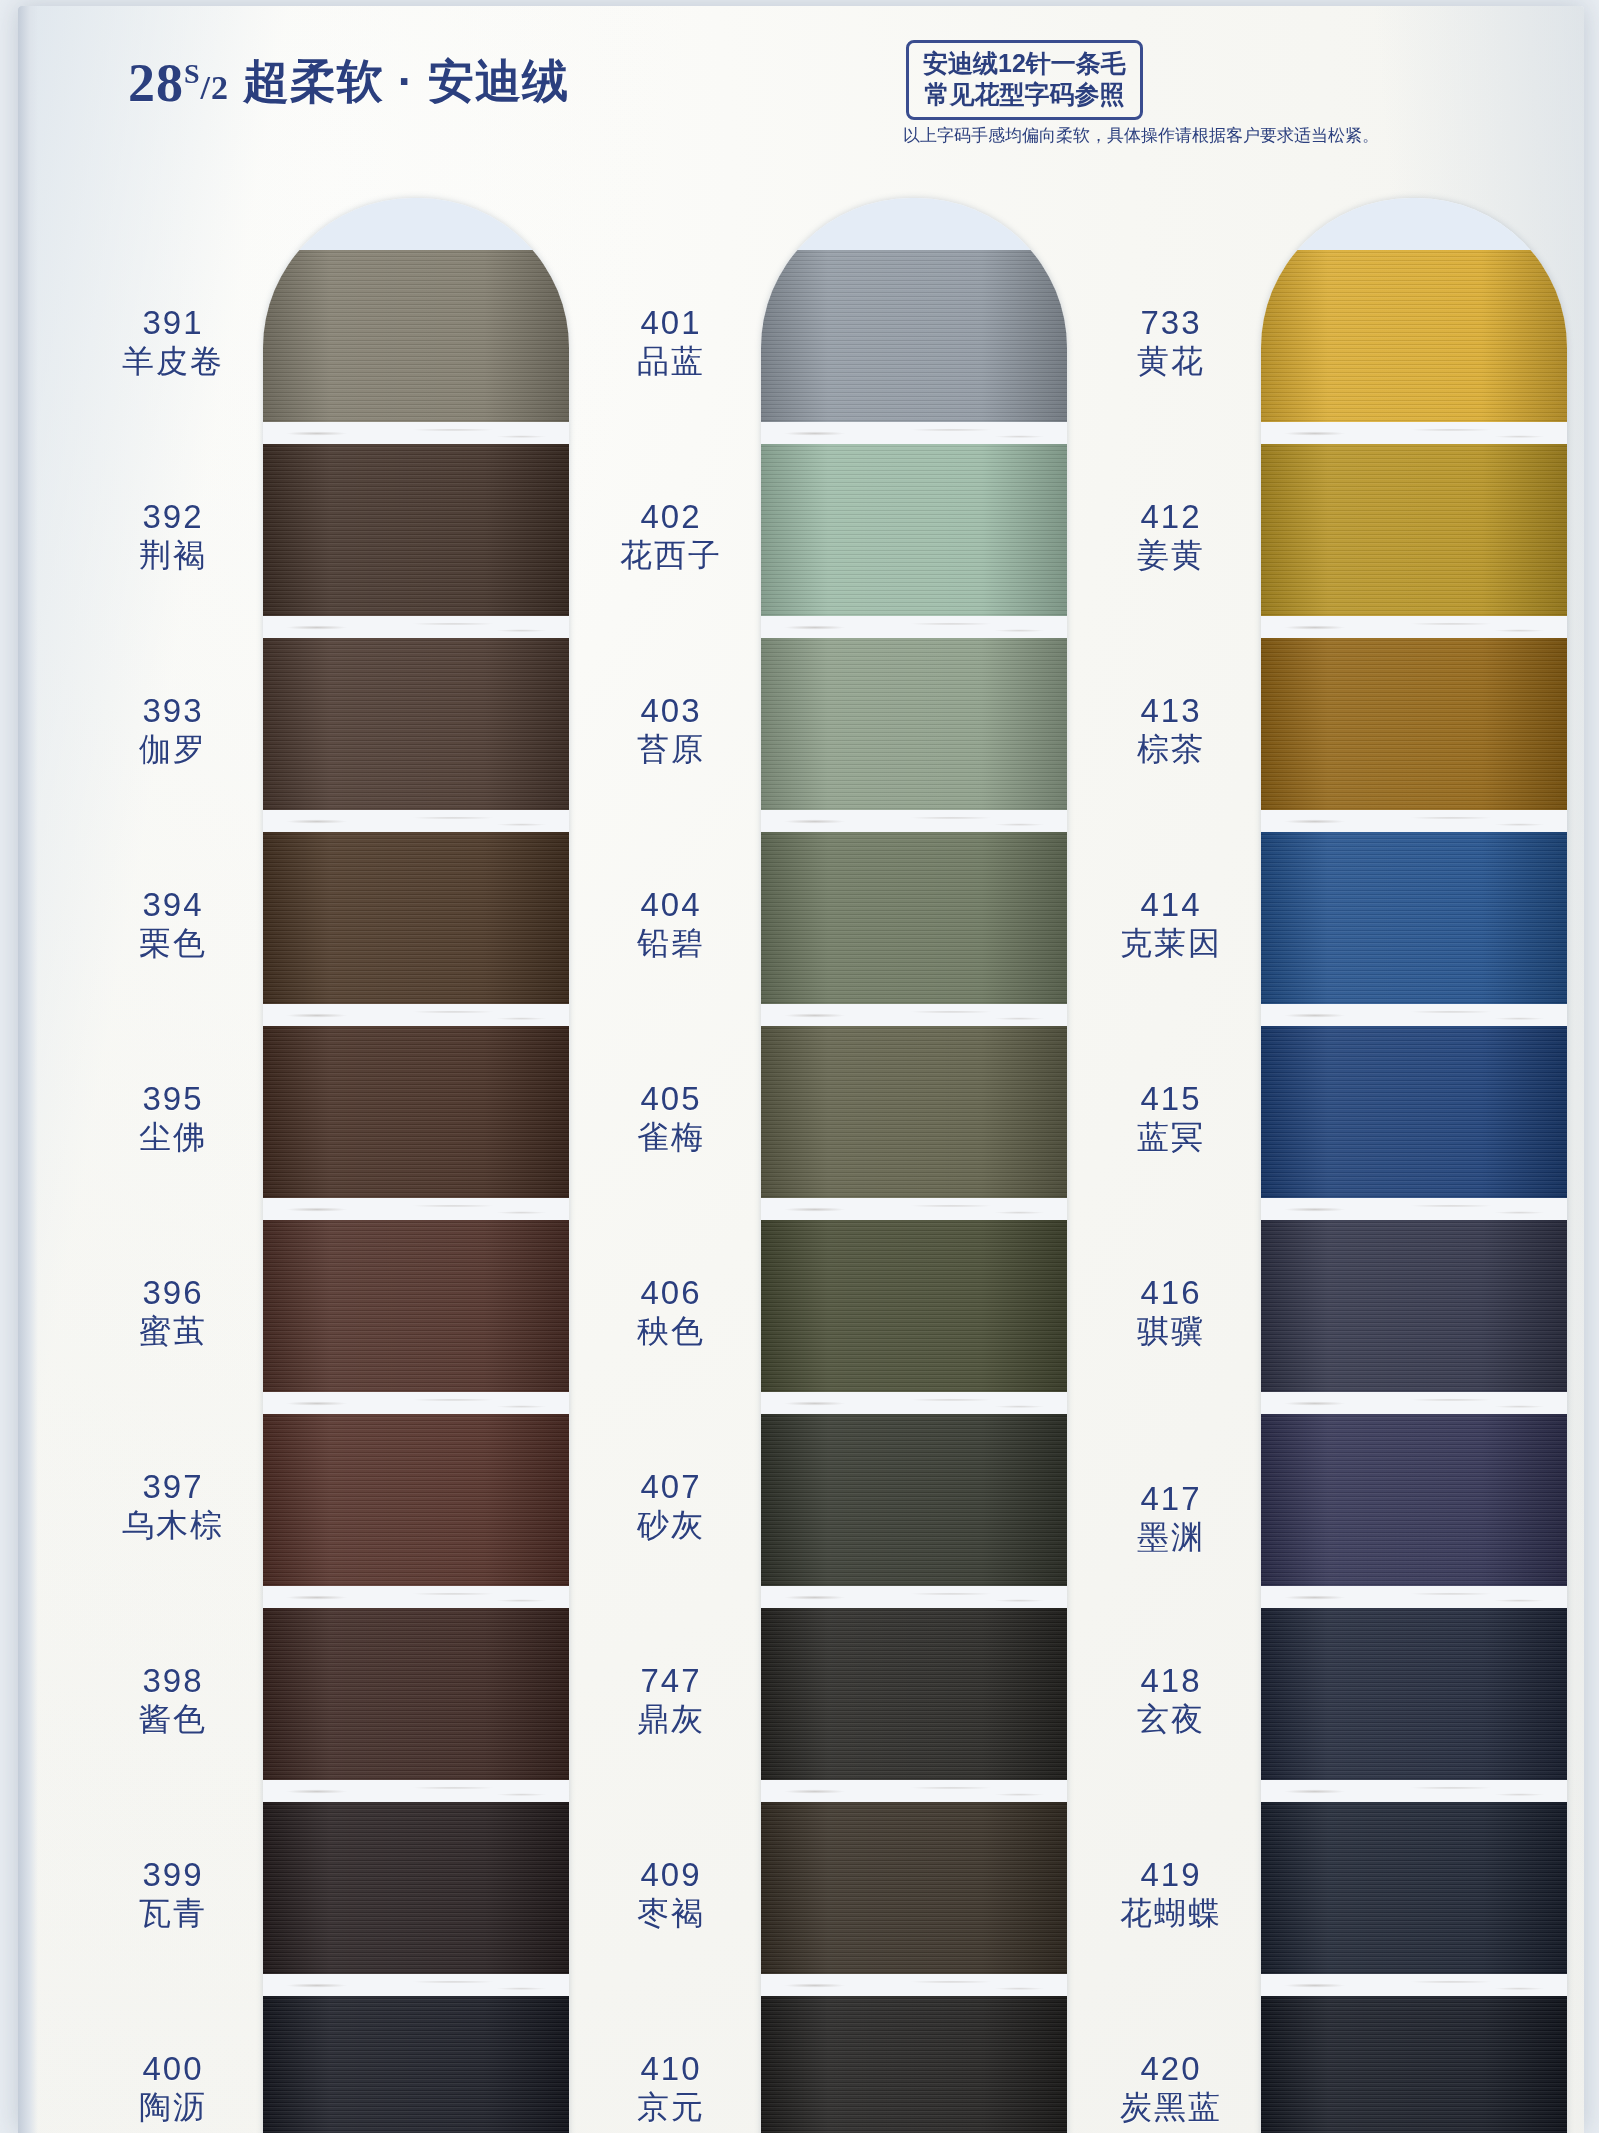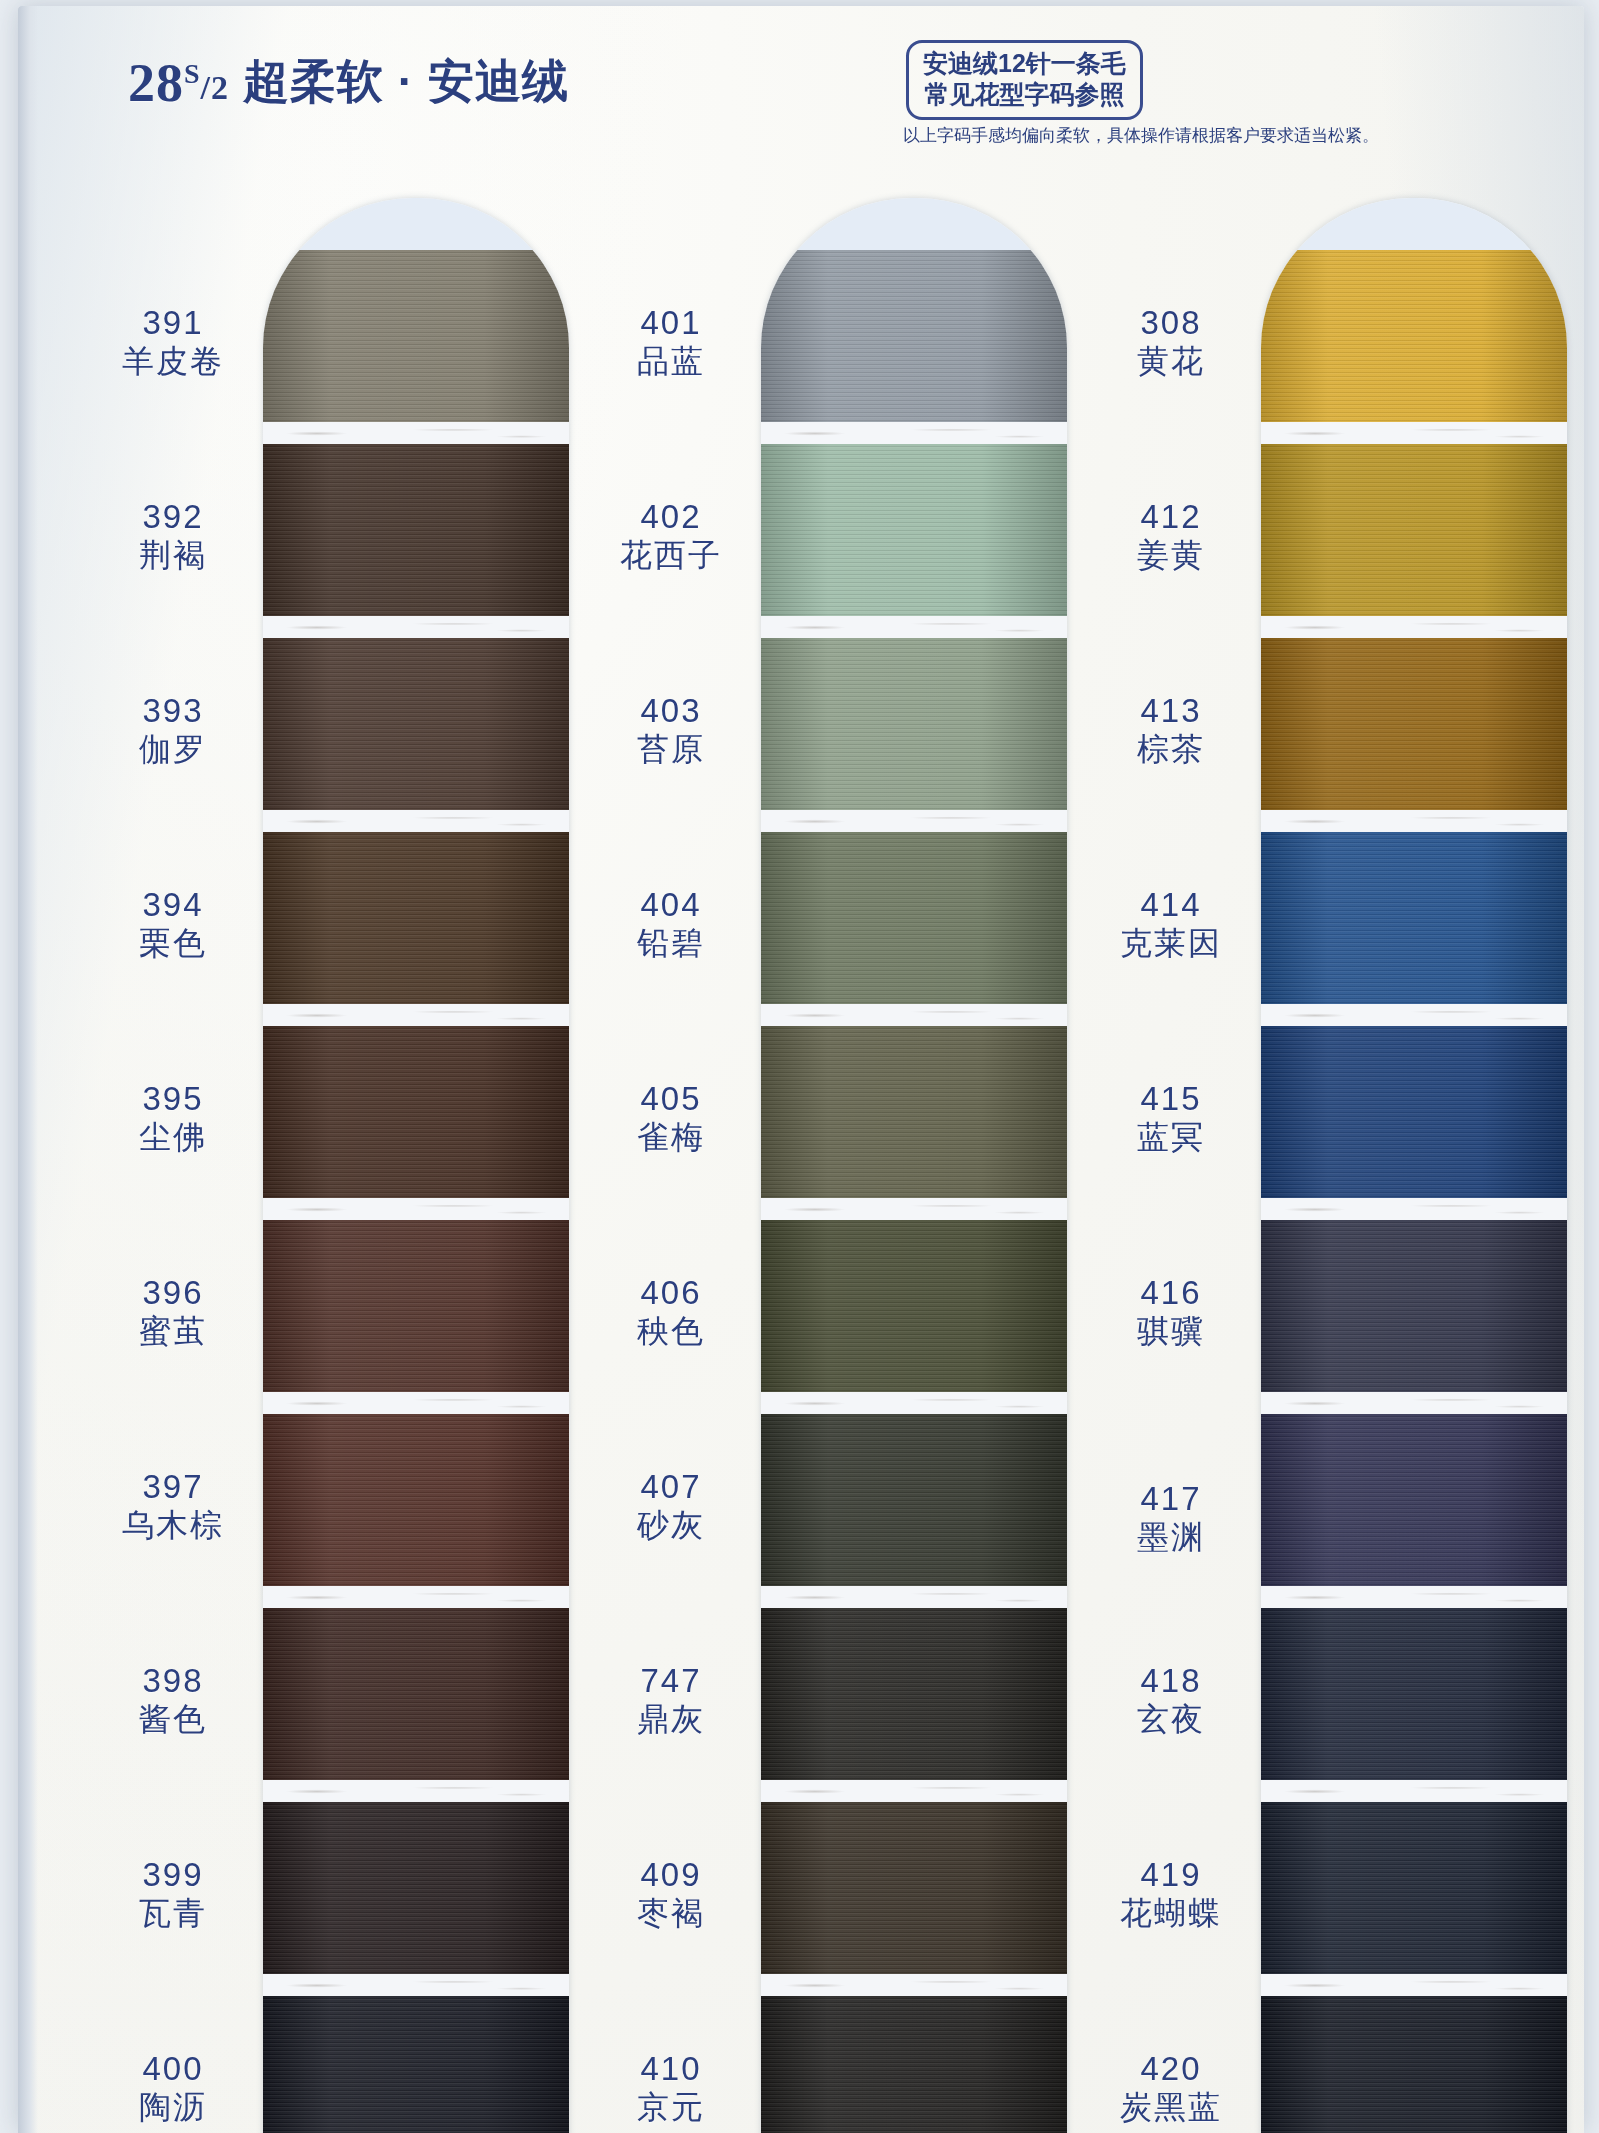--- a/index.html
+++ b/index.html
@@ -48,21 +48,21 @@
     white-space:nowrap;
     text-shadow:0 1px 1px rgba(255,255,255,.6);
   }
   #title .num{font-size:54px;vertical-align:-4px;font-family:"Liberation Serif","DejaVu Serif",serif;font-weight:bold;}
   #title .sup{font-size:28px;vertical-align:14px;font-family:"Liberation Serif",serif;}
   #title .frac{font-size:34px;vertical-align:-2px;font-family:"Liberation Serif",serif;}
   #title .cn{font-size:46px;margin-left:14px;}
 
   #badge{
     position:absolute;left:888px;top:34px;
-    border:3px solid #3a4d8f;border-radius:16px;
+    border:3px solid #3a4d8f;border-radius:8px;
     padding:5px 14px 7px 14px;
     color:#2b3f7e;font-size:25px;font-weight:bold;line-height:1.24;
     text-align:center;white-space:nowrap;
   }
   #specs{
     position:absolute;left:1132px;top:36px;
     color:#2b3f7e;font-size:25px;line-height:1.34;white-space:nowrap;
   }
   #specs .line2{display:block;margin-top:3px;}
   #specs .inlinebox{
@@ -447,21 +447,21 @@
           <span class="code">409</span>
           <span class="name">枣褐</span>
         </div>
         <div class="lab" style="top: 1846px;">
           <span class="code">410</span>
           <span class="name">京元</span>
         </div>
       </div>
       <div class="labels" style="left: 1058px;">
         <div class="lab" style="top: 100px;">
-          <span class="code">308</span>
+          <span class="code">733</span>
           <span class="name">黄花</span>
         </div>
         <div class="lab" style="top: 294px;">
           <span class="code">412</span>
           <span class="name">姜黄</span>
         </div>
         <div class="lab" style="top: 488px;">
           <span class="code">413</span>
           <span class="name">棕茶</span>
         </div>

